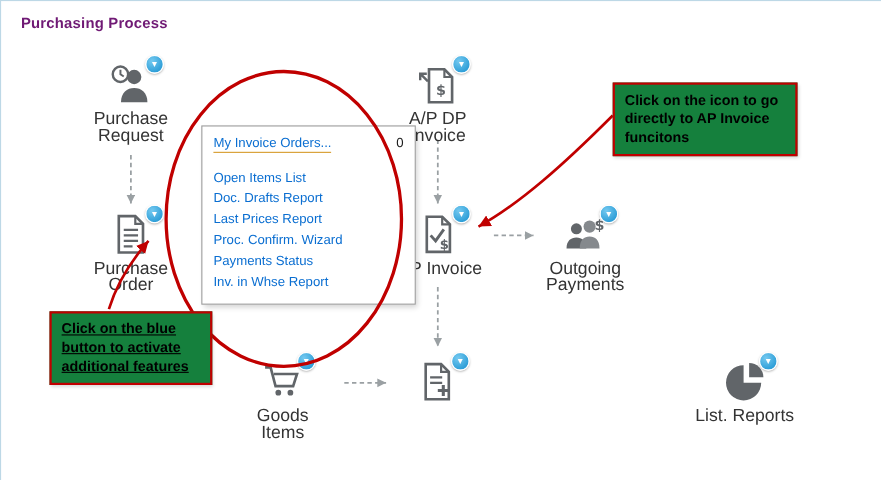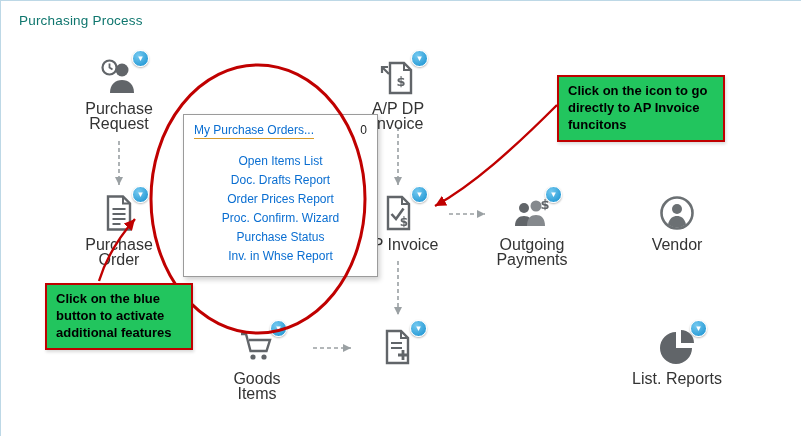--- a/index.html
+++ b/index.html
@@ -3,21 +3,21 @@
 <meta charset="utf-8">
 <style>
   html,body { margin:0; padding:0; background:#eef2f5; }
   .screen {
     position:relative; width:801px; height:436px; background:#fff;
     border:1px solid #bdd8e6; overflow:hidden;
     font-family:"Liberation Sans", sans-serif; color:#222;
   }
   .page-title {
     position:absolute; left:18px; top:12px;
-    font-size:13.5px; font-weight:normal; color:#0f766e; letter-spacing:.2px;
+    font-size:13.5px; font-weight:bold; color:#701a75; letter-spacing:.2px;
   }
 
   
   .node { position:absolute; width:90px; text-align:center; cursor:pointer; z-index:2; }
   .icon-wrap { position:relative; width:44px; height:42px; margin:0 auto; }
   .node-icon { width:40px; height:40px; display:block; margin:0 auto; }
   .node-label {
     margin-top:3px; font-size:16px; line-height:14.5px; color:#333;
     white-space:pre-line;
   }
@@ -51,30 +51,30 @@
     position:absolute; left:182px; top:113px; width:173px; z-index:3;
     background:#fff; border:1px solid #9b9b9b; box-shadow:2px 3px 5px rgba(0,0,0,.18);
     padding:8px 10px 10px;
   }
   .menu-head { display:flex; justify-content:space-between; align-items:flex-start; margin-bottom:13px; }
   .menu-primary {
     color:#0a6ed1; font-size:12px; cursor:pointer;
     border-bottom:1px solid #d69b2a; padding-bottom:1px;
   }
   .menu-count { color:#1c1c1c; font-size:12px; padding-left:6px; }
-  .menu-link { display:block; color:#0a6ed1; font-size:12px; line-height:19px; cursor:pointer;text-align:center; }
+  .menu-link { display:block; color:#0a6ed1; font-size:12px; line-height:19px; cursor:pointer; }
 
   
   .callout {
-    position:absolute; z-index:5; background:#22c55e; border:2px solid #c00000;
+    position:absolute; z-index:5; background:#15803d; border:2px solid #c00000;
     padding:6px 9px; font-size:13px; font-weight:bold; line-height:1.3; color:#000;
     box-shadow:1px 2px 3px rgba(0,0,0,.15);
   }
   .callout-right { left:556px; top:74px; width:146px; }
-  .callout-left  { left:44px;  top:282px; width:126px; }
+  .callout-left  { left:44px;  top:282px; width:126px;text-decoration:underline; }
 </style>
 </head>
 <body>
 
 <div class="screen">
 
   <div class="page-title">Purchasing Process</div>
 
   <svg class="overlay connectors">
     <defs>
@@ -160,30 +160,20 @@
         <text x="33" y="16" font-size="13" font-weight="bold" fill="#616569" text-anchor="middle" font-family="DejaVu Sans, sans-serif">$</text>
       </svg>
       <span class="badge">
           <span>▾</span>
         </span>
     </div>
     <div class="node-label">Outgoing
 Payments</div>
   </div>
 
-  <div class="node n-vendor">
-    <div class="icon-wrap">
-      <svg class="node-icon" viewBox="0 0 40 40">
-        <circle cx="20" cy="20" r="15.5" fill="none" stroke="#6b7073" stroke-width="2.6"></circle>
-        <circle cx="20" cy="16" r="5" fill="#6b7073"></circle>
-        <path d="M11 31.5 c1.5-6.5 5-8.5 9-8.5 s7.5 2 9 8.5 a15.5 15.5 0 0 1 -18 0 z" fill="#6b7073"></path>
-      </svg>
-    </div>
-    <div class="node-label">Vendor</div>
-  </div>
 
   <div class="node n-goods-return">
     <div class="icon-wrap">
       <svg class="node-icon" viewBox="0 0 40 40">
         <path d="M4 7 h5 l4.5 17 h16 l3.5-11 h-21" fill="none" stroke="#616569" stroke-width="2.4"></path>
         <circle cx="16" cy="30" r="2.6" fill="#616569"></circle>
         <circle cx="27" cy="30" r="2.6" fill="#616569"></circle>
       </svg>
       <span class="badge">
           <span>▾</span>
@@ -215,29 +205,29 @@
       </svg>
       <span class="badge">
           <span>▾</span>
         </span>
     </div>
     <div class="node-label">List. Reports</div>
   </div>
 
   <div class="menu-popup">
     <div class="menu-head">
-      <span class="menu-primary">My Purchase Orders...</span>
+      <span class="menu-primary">My Invoice Orders...</span>
       <span class="menu-count">0</span>
     </div>
     <div class="menu-list">
       <span class="menu-link">Open Items List</span>
       <span class="menu-link">Doc. Drafts Report</span>
-      <span class="menu-link">Order Prices Report</span>
+      <span class="menu-link">Last Prices Report</span>
       <span class="menu-link">Proc. Confirm. Wizard</span>
-      <span class="menu-link">Purchase Status</span>
+      <span class="menu-link">Payments Status</span>
       <span class="menu-link">Inv. in Whse Report</span>
     </div>
   </div>
 
   <svg class="overlay annotations">
     <defs>
       <marker id="red-arrow" markerUnits="userSpaceOnUse" markerWidth="14" markerHeight="12" refX="11" refY="5.5" orient="auto">
         <path d="M0,0 L11,5.5 L0,11 Z" fill="#c00000"></path>
       </marker>
     </defs>

